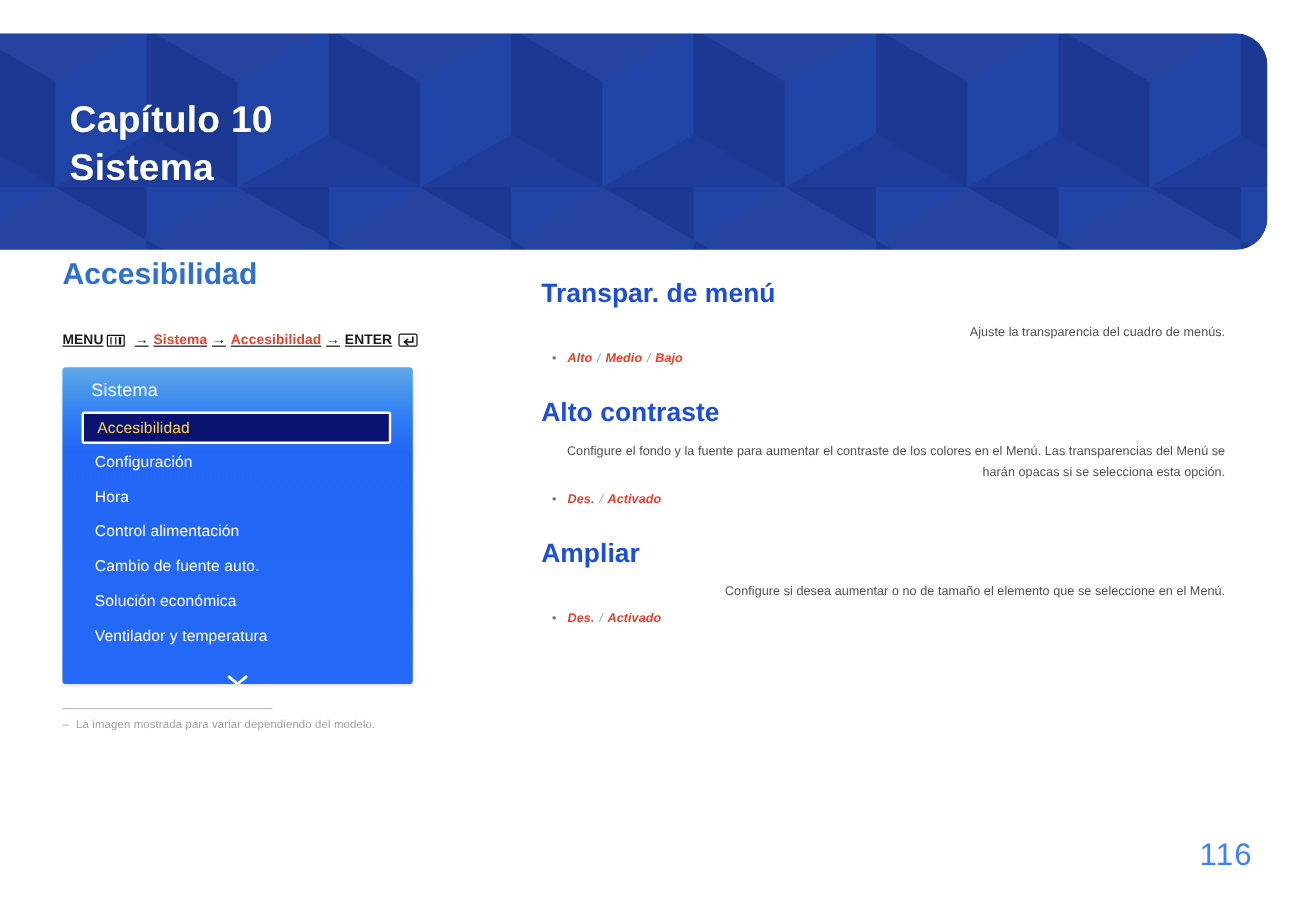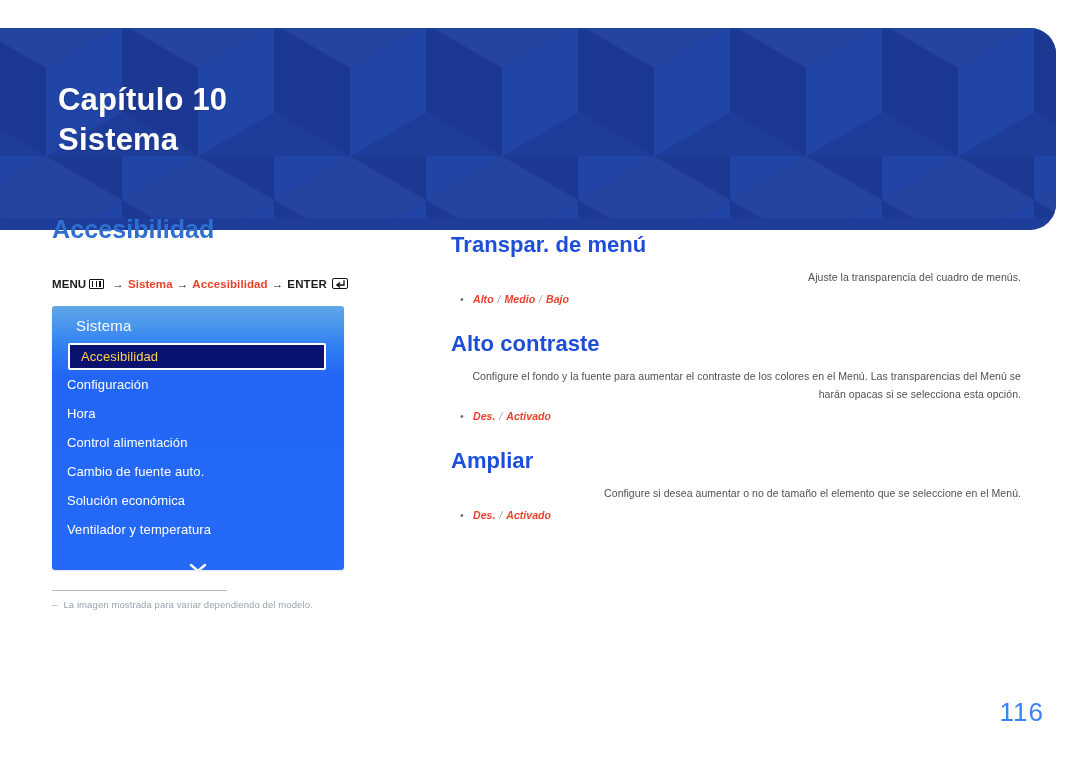--- a/index.html
+++ b/index.html
@@ -14,21 +14,21 @@
     overflow: hidden;
     position: relative;
   }
 
   
   .banner {
     position: absolute;
     left: 0;
     top: 28px;
     width: 1056px;
-    height: 202px;
+    height: 180px;
     background-color: #1e3d9b;
     border-top-right-radius: 26px;
     border-bottom-right-radius: 26px;
     overflow: hidden;
   }
   .banner-pattern {
     position: absolute;
     inset: 0;
   }
   .banner-text {
@@ -63,20 +63,21 @@
   }
   .menu-path {
     margin-top: 34px;
     font-size: 11.5px;
     font-weight: bold;
     color: #1a1a1a;
     letter-spacing: 0.1px;
     display: flex;
     align-items: center;
     white-space: nowrap;
+    text-decoration: underline;
   }
   .menu-path .sep {
     margin: 0 4px;
     color: #1a1a1a;
     font-weight: normal;
   }
   .menu-path .hl {
     color: #e8412a;
   }
   .icon-menu {
@@ -133,21 +134,21 @@
   .osd-list {
     margin-top: 9px;
     padding: 0;
     list-style: none;
   }
   .osd-item {
     height: 29px;
     line-height: 29px;
     color: #ffffff;
     font-size: 13px;
-    padding-left: 15px;
+    padding-left: 27px;
     letter-spacing: 0.1px;
     box-sizing: border-box;
   }
   .osd-item.selected {
     margin: 0 18px 0 16px;
     padding-left: 11px;
     background: #0a1270;
     border: 2px solid #ffffff;
     border-radius: 2px;
     color: #ffd24d;

